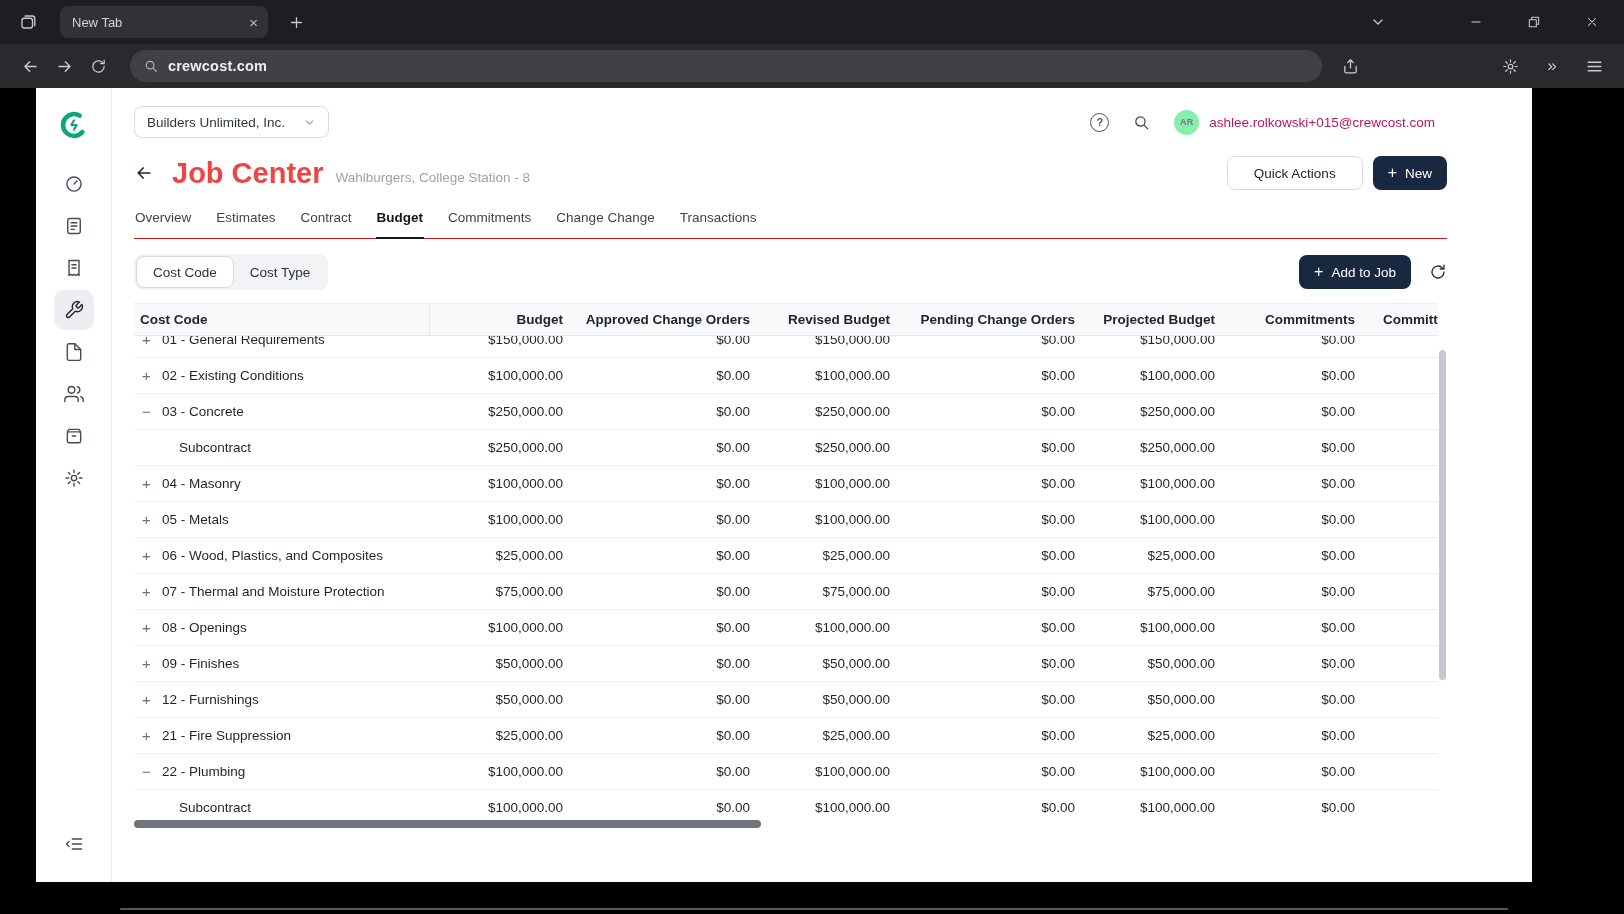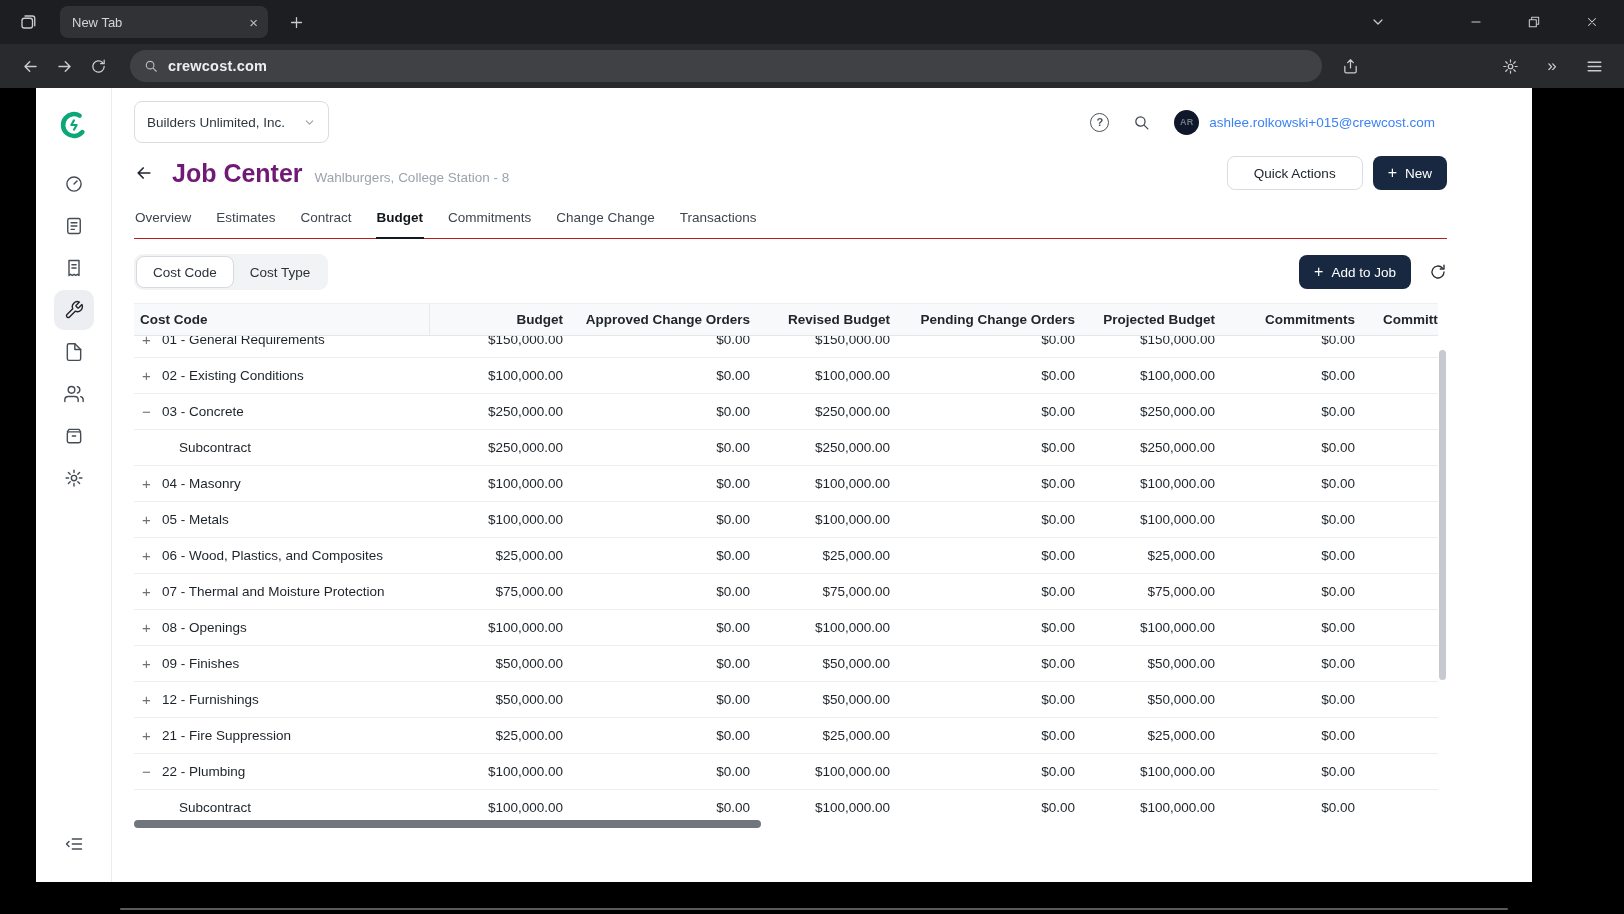--- a/index.html
+++ b/index.html
@@ -37,36 +37,36 @@
   .logo-wrap { width:34px; height:34px; margin-bottom:22px; display:flex;
                align-items:center; justify-content:center; }
   .side-icon { width:40px; height:40px; border-radius:10px; display:flex; align-items:center;
                justify-content:center; color:#454c55; margin-bottom:2px; }
   .side-icon.active { background:#edeef1; color:#20262e; }
   .side-bottom { margin-top:auto; margin-bottom:2px; }
 
   .main { flex:1; padding:0 0 0 22px; position:relative; }
 
   .topbar { margin-top:14px; height:40px; display:flex; align-items:center; width:1313px; }
-  .company-btn { height:42px; border:1px solid #d9dce1; border-radius:8px; padding:0 12px;
+  .company-btn { height:32px; border:1px solid #d9dce1; border-radius:8px; padding:0 12px;
                  display:flex; align-items:center; gap:18px; font-size:13.5px; color:#2f363e;
                  background:#fff; }
   .top-right { margin-left:auto; margin-right:12px; display:flex; align-items:center; gap:24px; }
   .help-circle { width:19px; height:19px; border:1.6px solid #4c535c; border-radius:50%;
                  display:flex; align-items:center; justify-content:center;
                  font-size:11px; font-weight:700; color:#4c535c; }
   .user-chip { display:flex; align-items:center; gap:10px; }
-  .avatar { width:25px; height:25px; border-radius:50%; background:#0f172a; color:#6f7985;
+  .avatar { width:25px; height:25px; border-radius:50%; background:#86efac; color:#6f7985;
             font-size:9px; font-weight:700; display:flex; align-items:center;
             justify-content:center; letter-spacing:.3px; }
-  .email { font-size:13.5px; color:#3b82f6; }
+  .email { font-size:13.5px; color:#be185d; }
 
   .header-row { margin-top:10px; height:42px; display:flex; align-items:center; width:1313px; }
   .back-btn { width:26px; height:26px; display:flex; align-items:center; color:#20262e; }
-  .page-title { margin-left:12px; font-size:25px; font-weight:700; color:#701a75; }
+  .page-title { margin-left:12px; font-size:29px; font-weight:700; color:#ef4444; }
   .page-subtitle { margin-left:12px; padding-top:8px; font-size:13.5px; color:#9ba3ad; }
   .header-actions { margin-left:auto; display:flex; align-items:center; gap:10px; }
   .btn-outline { height:34px; padding:0 26px; border:1px solid #d9dce1; border-radius:8px;
                  background:#fff; font-size:13.5px; font-weight:500; color:#20262e;
                  display:flex; align-items:center; }
   .btn-dark { height:34px; padding:0 15px; border-radius:8px; background:#182841; color:#fff;
               font-size:13.5px; font-weight:500; display:flex; align-items:center; gap:8px;
               border:none; }
   .btn-plus { font-size:16px; font-weight:400; line-height:1; }
 

